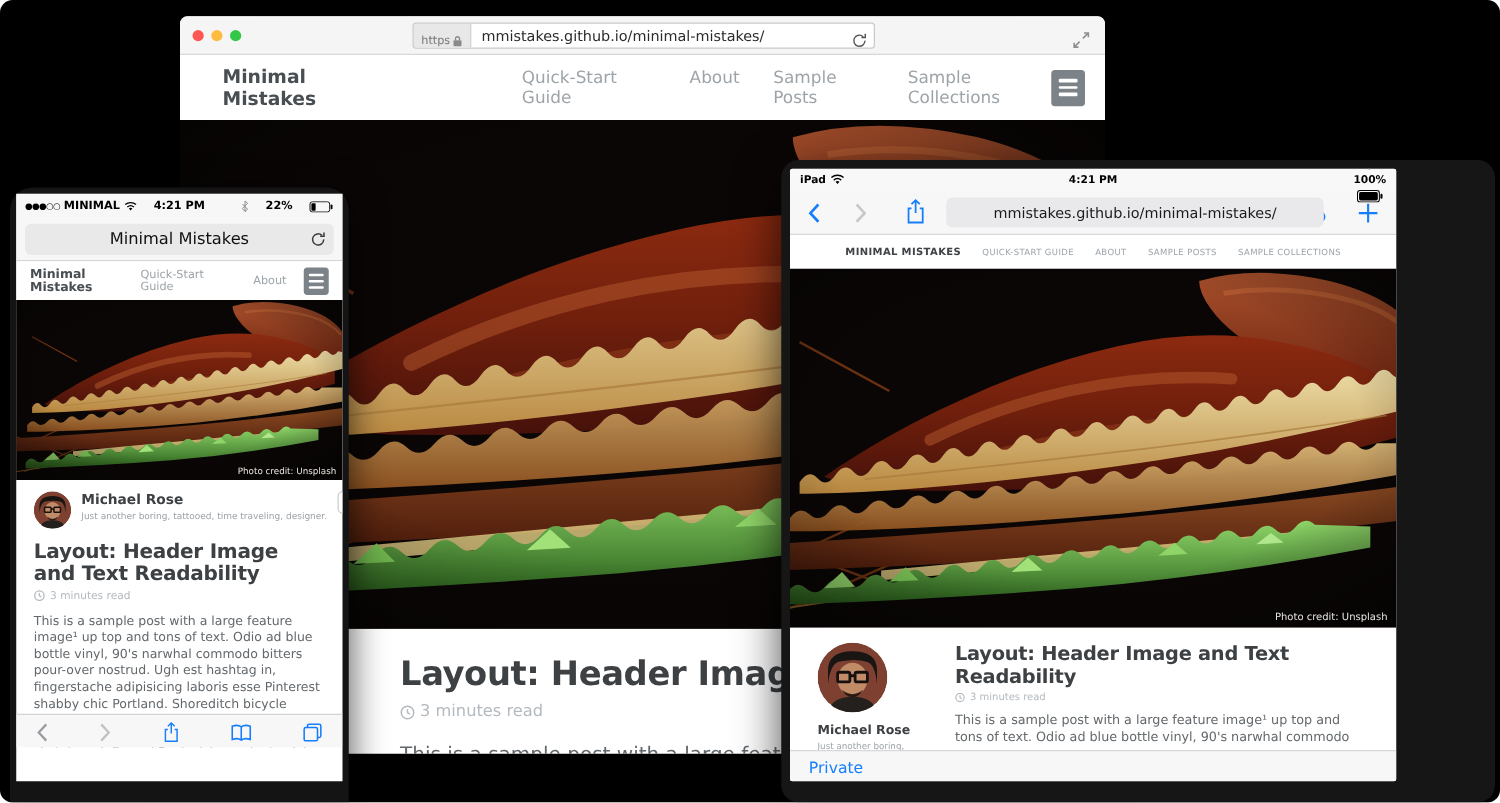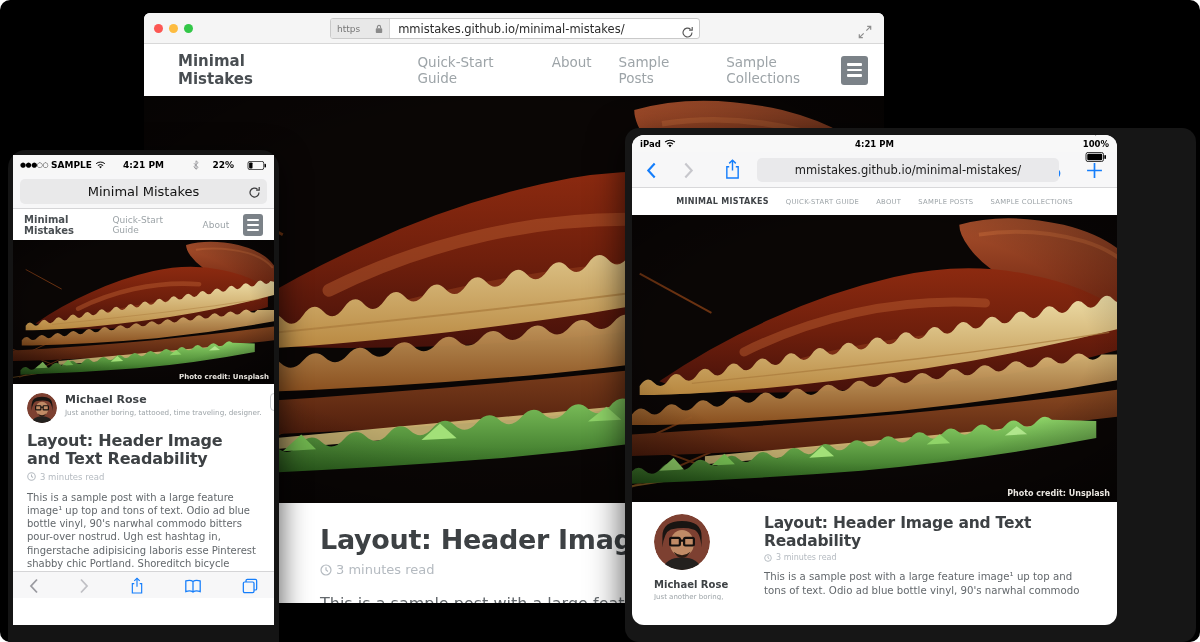--- a/index.html
+++ b/index.html
@@ -1,34 +1,34 @@
 <!DOCTYPE html>
 <html><head>
 <meta charset="utf-8">
 <style>
   * { margin:0; padding:0; box-sizing:border-box; }
   body { background:#fff; font-family:"DejaVu Sans","Liberation Sans",sans-serif; }
   .canvas { position:relative; width:1200px; height:642px; background:#000; border-radius:10px; overflow:hidden; }
 
   
   .leaf-art { position:absolute; inset:0; width:100%; height:100%; display:block; }
-  .photo-credit { position:absolute; color:#e9e5df; font-weight:bold; text-shadow:0 1px 2px #000;padding-left:48px; }
+  .photo-credit { position:absolute; color:#e9e5df; font-weight:normal; text-shadow:0 1px 2px #000;padding-left:48px; }
   .avatar { border-radius:50%; overflow:hidden; flex:none; }
   .avatar svg { display:block; width:100%; height:100%; }
   .hamburger { background:#7b8288; border-radius:3px; display:flex; flex-direction:column; align-items:center; justify-content:center; gap:3px; cursor:pointer; }
   .hamburger i { display:block; background:#fff; border-radius:1px; }
   .meta-row { display:flex; align-items:center; gap:4px; color:#b4bac0;text-align:center; }
   .ico { display:inline-block; vertical-align:middle; }
 
   
   .desktop { position:absolute; left:144px; top:13px; width:740px; height:590px; background:#fff; border-radius:6px 6px 0 0; overflow:hidden; box-shadow:0 12px 40px rgba(0,0,0,.6); }
   .d-chrome { position:relative; height:31px; background:#f5f5f5; border-bottom:1px solid #d8d8d8; }
   .tl { position:absolute; top:11px; width:9px; height:9px; border-radius:50%; }
   .d-urlfield { position:absolute; left:186px; top:5px; width:370px; height:21px; background:#fff; border:1px solid #c9c9c9; border-radius:3px; display:flex; align-items:center; overflow:hidden; }
-  .https-badge { height:100%; background:#e8e8e8; border-right:1px solid #d4d4d4; padding:0 6px; display:flex; align-items:center; gap:15px; font-size:9px; color:#777; }
+  .https-badge { height:100%; background:#e8e8e8; border-right:1px solid #d4d4d4; padding:0 6px; display:flex; align-items:flex-end; gap:2px; font-size:9px; color:#777; }
   .d-url { margin-left:8px; font-size:11.5px; color:#2b2b2b; }
   .d-refresh { position:absolute; right:5px; top:3px; color:#555; cursor:pointer; }
   .d-expand { position:absolute; right:12px; top:8px; color:#8e8e8e; cursor:pointer; }
   .d-nav { height:52px; background:#fff; display:flex; align-items:center; padding:0 16px 0 34px; }
   .d-title { font-size:15px; font-weight:bold; color:#494e52; }
   .d-links { display:flex; gap:27px; margin-left:104px; font-size:13.5px; color:#9da4a8; }
   .d-links span { cursor:pointer; }
   .d-burger { width:29px; height:29px; margin-left:auto; }
   .d-burger i { width:15px; height:2.5px; }
   .d-hero { position:relative; height:407px; background:#0a0605; overflow:hidden; }
@@ -63,21 +63,21 @@
   .p-follow { margin-left:auto; border:1px solid #c9cdd0; border-radius:4px; background:#fff; padding:3px 9px; font-size:9px; color:#6e757b; cursor:pointer; }
   .p-post-title { margin-top:9px; font-size:16px; font-weight:800; line-height:1.12; color:#3d4144; letter-spacing:-0.2px; }
   .p-meta { margin-top:4px; font-size:8.5px; }
   .p-body p { margin-top:9px; font-size:10px; line-height:1.32; color:#63686c; }
   .p-toolbar { position:absolute; left:0; right:0; bottom:0; height:27px; background:#f7f7f8; border-top:1px solid #d5d5d7; display:flex; align-items:center; justify-content:space-between; padding:0 16px; }
   .blue { color:#157efb; }
   .gray1 { color:#9a9aa0; } .gray2 { color:#c0c0c5; }
 
   
   .ipad { position:absolute; left:625px; top:128px; width:571px; height:514px; background:#161616; border-radius:14px; padding:7px 7px 17px; box-shadow:0 10px 36px rgba(0,0,0,.7); }
-  .t-screen { position:relative; width:485px; height:490px; background:#fff; overflow:hidden; border-radius:12px; }
+  .t-screen { position:relative; width:485px; height:490px; background:#fff; overflow:hidden; border-radius:2px; }
   .t-status { height:17px; background:#f8f8f8; display:flex; align-items:center; padding:0 8px; font-size:8.5px; font-weight:600; color:#000; position:relative; }
   .t-time { position:absolute; left:0; right:0; text-align:center; }
   .t-status-right { margin-left:auto; display:flex; align-items:center; gap:3px; z-index:1;flex-direction:column; }
   .t-toolbar { position:relative; height:36px; background:#f7f7f8; border-bottom:1px solid #d8d8da; display:flex; align-items:center; padding:0 14px; }
   .t-chev-back { color:#157efb; cursor:pointer; }
   .t-chev-fwd { color:#c7c7cc; margin-left:26px; cursor:pointer; }
   .t-share { margin-left:30px; cursor:pointer; }
   .t-urlfield { position:absolute; left:125px; top:6px; width:302px; height:24px; background:#e9e9eb; border-radius:5px; display:flex; align-items:center; justify-content:center; font-size:11.5px; color:#1b1b1b; }
   .t-right-icons { margin-left:auto; display:flex; align-items:center; gap:24px; }
   .t-sitenav { height:27px; background:#fff; display:flex; align-items:center; justify-content:center; gap:17px; }
@@ -334,28 +334,31 @@
           <div class="meta-row t-meta">
             <svg class="ico" width="8" height="8" viewBox="0 0 12 12">
                 <circle cx="6" cy="6" r="5" stroke="currentColor" stroke-width="1.4" fill="none"></circle>
                 <path d="M6 3.2 V6 L8 7.4" stroke="currentColor" stroke-width="1.4" fill="none"></path>
               </svg>
             <span>3 minutes read</span>
           </div>
           <div class="t-body">This is a sample post with a large feature image¹ up top and tons of text. Odio ad blue bottle vinyl, 90's narwhal commodo bitters pour-over nostrud. Ugh est hashtag in, fingerstache adipisicing laboris esse Pinterest shabby chic Portland. Shoreditch bicycle rights anim, flexitarian laboris put a bird on it vinyl cupidatat narwhal. Hashtag artisan skateboard, flannel Bushwick nesciunt salvia aute fixie do plaid post-ironic dolor McSweeney's. Cliche pour-over chambray nulla four loko skateboard sapiente hashtag.</div>
         </div>
       </div>
+      <div class="t-private">
+        <span>Private</span>
+      </div>
     </div>
   </div>
 
   <div class="iphone">
     <div class="p-screen">
       <div class="p-status">
         <span class="p-dots">●●●○○</span>
-        <span>SAMPLE</span>
+        <span>MINIMAL</span>
         <svg class="ico" width="11" height="8" viewBox="0 0 16 12" style="margin-left:3px">
             <g stroke="#000" stroke-width="1.5" fill="none">
               <path d="M1.5 4 a10 10 0 0 1 13 0"></path>
               <path d="M4 6.8 a6.3 6.3 0 0 1 8 0"></path>
             </g>
             <path d="M8 11 L5.9 8.6 a3.3 3.3 0 0 1 4.2 0 Z" fill="#000"></path>
           </svg>
         <span class="p-time">4:21 PM</span>
         <span class="p-status-right">
           <svg class="ico" width="6" height="10" viewBox="0 0 10 16">

